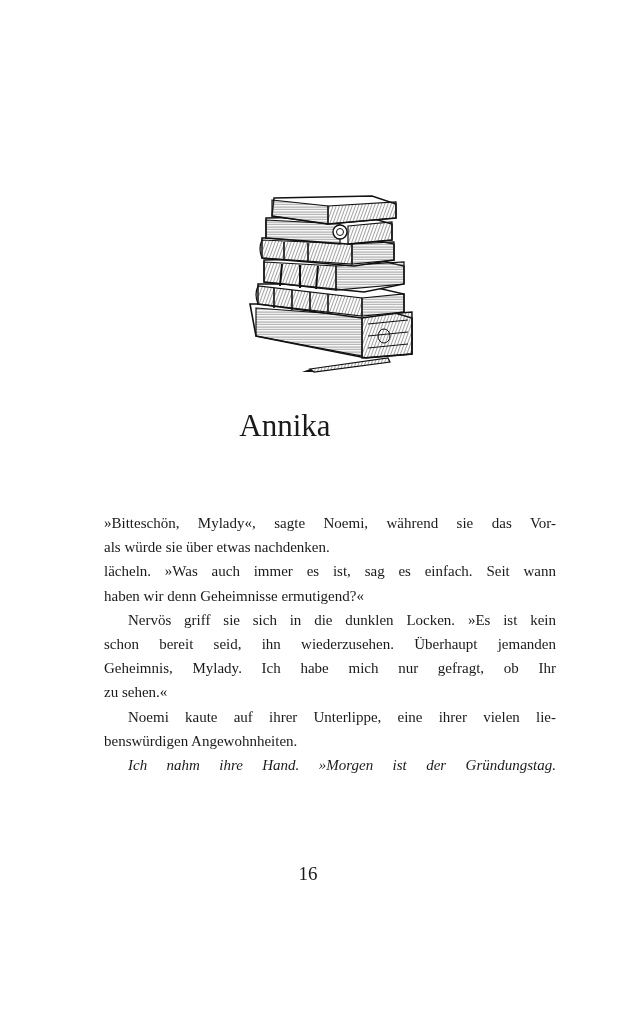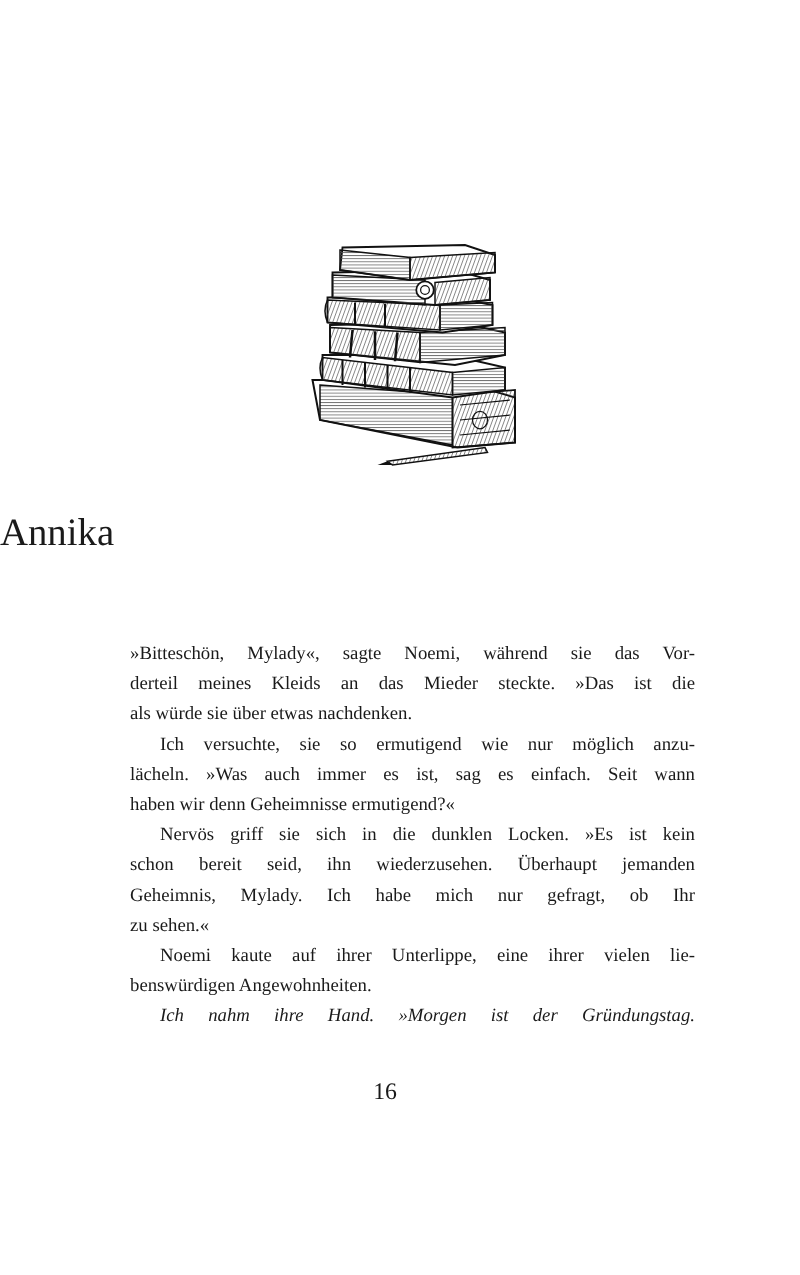--- a/index.html
+++ b/index.html
@@ -20,20 +20,21 @@
       left: 244px;
       top: 186px;
       width: 176px;
       height: 190px;
     }
     .chapter-title {
       position: absolute;
       left: 0;
       width: 570px;
       top: 406px;
+      text-align: center;
       font-size: 31px;
       line-height: 40px;
       color: #1a1a1a;
     }
     .body-text {
       position: absolute;
       left: 104px;
       top: 511px;
       width: 452px;
       font-size: 15px;
@@ -111,25 +112,23 @@
 
     <path d="M66 183 L144 172 L146 176 L70 186 Z" fill="url(#hatch)" stroke="#111" stroke-width="1.2"></path>
     <path d="M66 183 L58 186 L70 186 Z" fill="#111"></path>
   </svg>
 
   <h1 class="chapter-title" style="margin:0;font-weight:normal;">Annika</h1>
 
   <div class="body-text">
     <p class="para">
       <span class="line">»Bitteschön, Mylady«, sagte Noemi, während sie das Vor-</span>
-      <span class="line">derteil meines Kleids an das Mieder steckte. »Das ist die</span>
       <span class="line last">als würde sie über etwas nachdenken.</span>
     </p>
     <p class="para">
-      <span class="line" style="padding-left:24px;">Ich versuchte, sie so ermutigend wie nur möglich anzu-</span>
       <span class="line">lächeln. »Was auch immer es ist, sag es einfach. Seit wann</span>
       <span class="line last">haben wir denn Geheimnisse ermutigend?«</span>
     </p>
     <p class="para">
       <span class="line" style="padding-left:24px;">Nervös griff sie sich in die dunklen Locken. »Es ist kein</span>
       <span class="line">schon bereit seid, ihn wiederzusehen. Überhaupt jemanden</span>
       <span class="line">Geheimnis, Mylady. Ich habe mich nur gefragt, ob Ihr</span>
       <span class="line last">zu sehen.«</span>
     </p>
     <p class="para">

